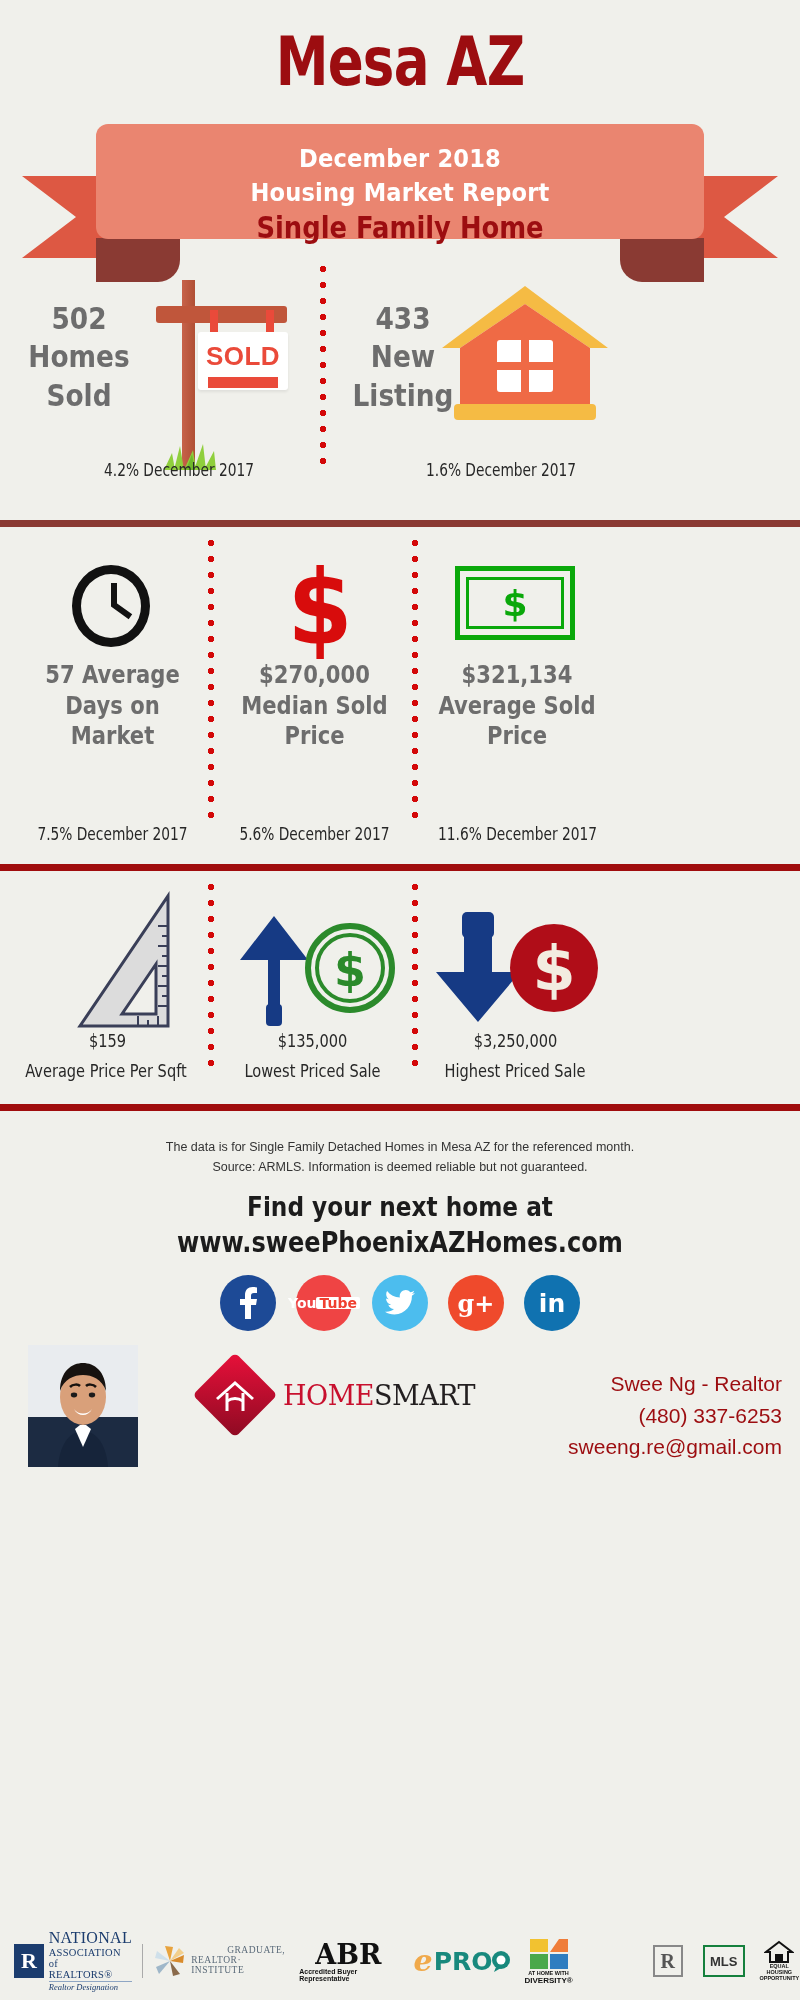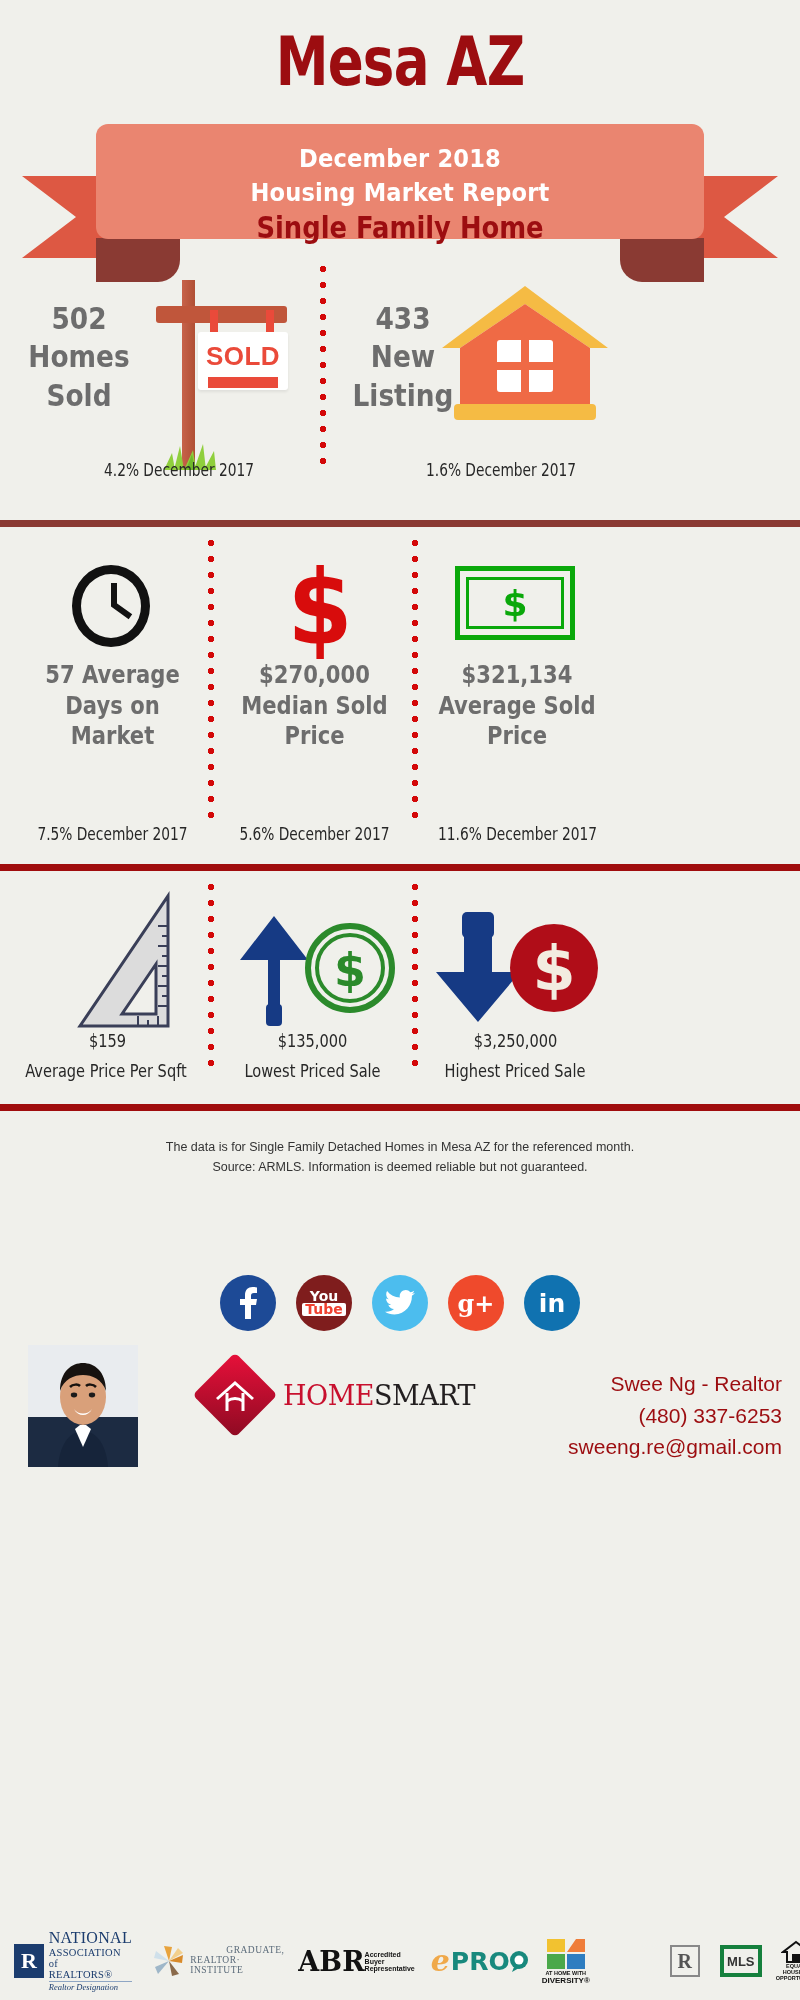--- a/index.html
+++ b/index.html
@@ -391,28 +391,32 @@
     <text x="122" y="90" font-family="DejaVu Sans, sans-serif" font-size="62" font-weight="bold" fill="#f3ece0" text-anchor="middle">$</text>
   </svg>
   <div class="pct-note c" style="position:absolute; left:418px; top:1030px; width:195px; text-align:center; font-size:18px;">$3,250,000</div>
   <div class="pct-note c" style="position:absolute; left:415px; top:1060px; width:200px; text-align:center; font-size:18px;">Highest Priced Sale</div>
 
   <div class="hrule red" style="top:1104px;"></div>
 
   <div class="disclaimer" style="top:1158px;">Source: ARMLS. Information is deemed reliable but not guaranteed.</div>
   <div class="disclaimer" style="top:1138px;">The data is for Single Family Detached Homes in Mesa AZ for the referenced month.</div>
 
+  <div class="cta" style="top:1190px;">
+    <span class="l1">Find your next home at</span>
+    <span class="l2">www.sweePhoenixAZHomes.com</span>
+  </div>
 
   <div class="social-row" style="top:1275px;">
     <div class="soc" style="background:#1d4a96;">
       <svg width="20" height="32" viewBox="0 0 20 32">
         <path d="M13 32 V18 H18 L19 12 H13 V9 C13 7 13.7 6 16 6 H19 V0.5 C18 0.3 16.3 0 14.6 0 C10 0 7 2.8 7 8.3 V12 H2 V18 H7 V32 Z" fill="#fff"></path>
       </svg>
     </div>
-    <div class="soc" style="background:#7f1d1d; flex-direction:column; line-height:0.92;">
+    <div class="soc" style="background:#ef4444; flex-direction:row; line-height:0.92;">
       <span style="font-family:'DejaVu Sans',sans-serif;font-weight:bold;font-size:14px;">You</span>
       <span style="font-family:'DejaVu Sans',sans-serif;font-weight:bold;font-size:14px;background:#fff;color:#f04030;padding:0 3px;border-radius:2px;">Tube</span>
     </div>
     <div class="soc" style="background:#4cbdee;">
       <svg width="30" height="26" viewBox="0 0 30 26">
         <path d="M30 3.1c-1.1.5-2.3.8-3.5 1 1.3-.8 2.2-2 2.7-3.4-1.2.7-2.5 1.2-3.9 1.5C24.1.8 22.5 0 20.8 0c-3.4 0-6.1 2.8-6.1 6.2 0 .5.1 1 .2 1.4C9.7 7.3 5.2 4.8 2.1.9 1.5 1.9 1.2 3 1.2 4.2c0 2.1 1.1 4 2.7 5.1-1 0-1.9-.3-2.8-.8v.1c0 3 2.1 5.5 4.9 6.1-.5.1-1 .2-1.6.2-.4 0-.8 0-1.1-.1.8 2.5 3 4.2 5.7 4.3-2.1 1.7-4.7 2.7-7.6 2.7-.5 0-1 0-1.4-.1C2.7 23.4 5.9 24.4 9.4 24.4c11.3 0 17.5-9.5 17.5-17.8v-.8C28.1 5 29.1 4.1 30 3.1z" fill="#fff"></path>
       </svg>
     </div>
     <div class="soc" style="background:#ef4a2c;">
       <span style="font-family:'DejaVu Serif',serif;font-weight:bold;font-size:24px;">g+</span>
@@ -484,21 +488,21 @@
           <path d="M17 17 L26 4 L31 9 Z" fill="#f2cf8c"></path>
         </g>
       </svg>
       <div class="tiny" style="margin-left:4px;color:#5b6b7a;">
         <div style="font-size:9.5px;letter-spacing:.5px;margin-left:36px;">GRADUATE,</div>
         <div style="font-size:9.5px;letter-spacing:.5px;">REALTOR·</div>
         <div style="font-size:9.5px;letter-spacing:.5px;">INSTITUTE</div>
       </div>
     </div>
 
-    <div class="logo-item" style="margin-left:14px;align-items:center;">
+    <div class="logo-item" style="margin-left:14px;flex-direction:column;align-items:center;">
       <div style="font-family:'DejaVu Serif',serif;font-weight:bold;font-size:27px;color:#111;line-height:1;">ABR</div>
       <div style="font-family:'Liberation Sans',sans-serif;font-weight:bold;font-size:7px;color:#111;">Accredited Buyer Representative</div>
     </div>
 
     <div class="logo-item" style="margin-left:16px;align-items:center;">
       <span style="font-family:'DejaVu Serif',serif;font-style:italic;font-weight:bold;font-size:30px;color:#f0a94a;line-height:1;">e</span>
       <span style="font-family:'DejaVu Sans',sans-serif;font-weight:bold;font-size:25px;color:#18897d;line-height:1;margin-left:1px;">PRO</span>
       <svg width="22" height="22" viewBox="0 0 22 22" style="margin-left:-2px;">
         <circle cx="11" cy="10" r="9" fill="#18897d"></circle>
         <path d="M6 17 L4 22 L11 18 Z" fill="#18897d"></path>
@@ -514,21 +518,21 @@
         <rect x="22" y="17" width="18" height="15" fill="#2e7dc0"></rect>
       </svg>
       <div class="tiny" style="text-align:center;color:#111;">
         <div style="font-size:5.5px;font-family:'Liberation Sans',sans-serif;font-weight:bold;">AT HOME WITH</div>
         <div style="font-size:8px;font-family:Liberation Sans, sans-serif;font-weight:bold;">DIVERSITY®</div>
       </div>
     </div>
 
     <div class="logo-item" style="margin-left:80px;align-items:center;gap:4px;">
       <div style="width:30px;height:32px;border:2px solid #888;display:flex;align-items:center;justify-content:center;font-family:'Liberation Serif',serif;font-weight:bold;font-size:20px;color:#555;">R</div>
-      <div style="width:42px;height:32px;border:4px solid #15803d;display:flex;align-items:center;justify-content:center;font-family:'Liberation Sans',sans-serif;font-weight:bold;font-size:13px;color:#333;margin-left:16px;">
+      <div style="width:42px;height:32px;border:2px solid #15803d;display:flex;align-items:center;justify-content:center;font-family:'Liberation Sans',sans-serif;font-weight:bold;font-size:13px;color:#333;margin-left:16px;">
         <span>MLS</span>
       </div>
     </div>
 
     <div class="logo-item" style="margin-left:14px;flex-direction:column;align-items:center;">
       <svg width="30" height="24" viewBox="0 0 30 24">
         <path d="M15 2 L28 12 L24 12 L24 22 L6 22 L6 12 L2 12 Z" fill="none" stroke="#111" stroke-width="2"></path>
         <rect x="11" y="14" width="8" height="8" fill="#111"></rect>
       </svg>
       <div class="tiny" style="text-align:center;color:#111;">

